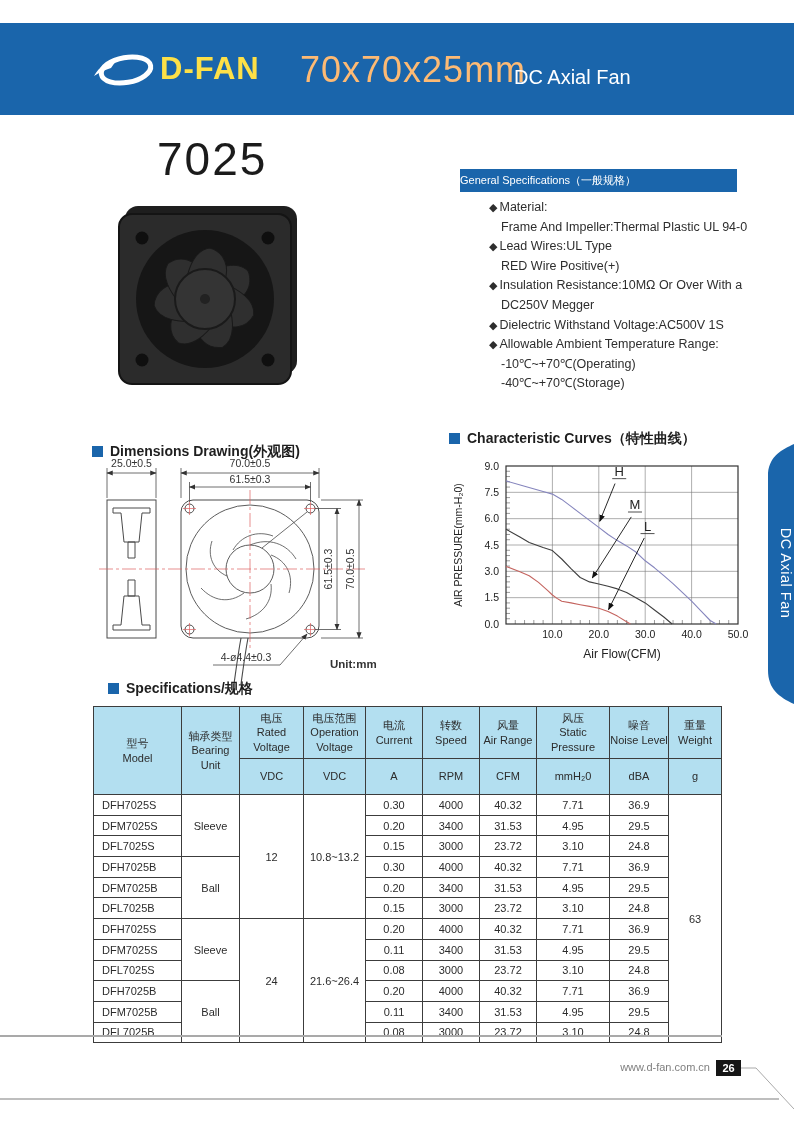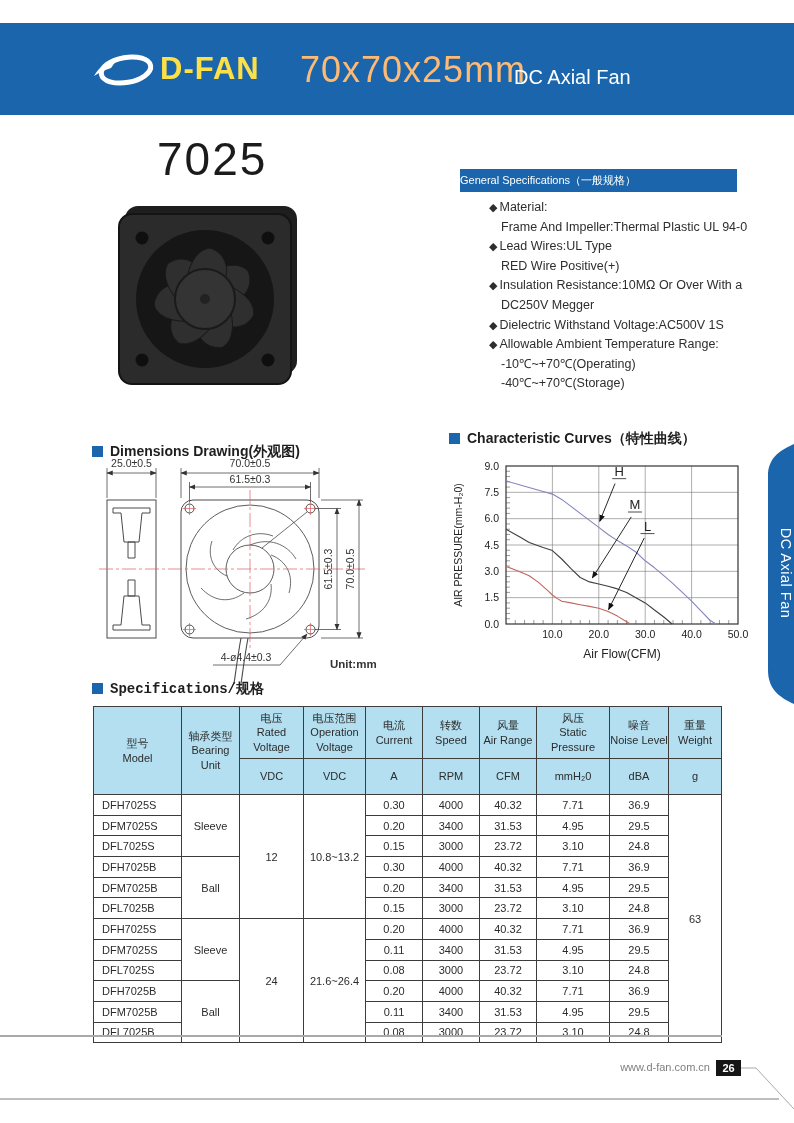--- a/index.html
+++ b/index.html
@@ -259,21 +259,21 @@
       <line x1="192.52" y1="81.60444444444444" x2="206.52" y2="81.60444444444444" stroke="#222" stroke-width="0.8"></line>
       <text x="174" y="206" text-anchor="middle" font-size="12" fill="#222">Air Flow(CFM)</text>
       <text x="14" y="93" text-anchor="middle" font-size="10.5" fill="#222" transform="rotate(-90 14 93)">AIR PRESSURE(mm-H₂0)</text>
     </svg>
 
   <svg class="abs" style="left:744px;top:442px;" width="50" height="265" viewBox="0 0 50 265">
     <path d="M50,2 C38,8 26,13 24,31 L24,228 C24,247 35,255 50,262 Z" fill="#1a65ab"></path>
     <text x="37" y="131" transform="rotate(90 37 131)" text-anchor="middle" fill="#fff" font-size="14.5" letter-spacing="0.5">DC Axial Fan</text>
   </svg>
 
-  <div class="sec-title" style="left:92px;top:680px;font-family:Liberation Mono, monospace;">
+  <div class="sec-title" style="left:108px;top:680px;">
     <span class="sq"></span><span>Specifications/规格</span>
   </div>
 
   <table class="spec-table">
     <colgroup>
         <col style="width: 88px;">
         <col style="width: 58px;">
         <col style="width: 64px;">
         <col style="width: 62px;">
         <col style="width: 57px;">

